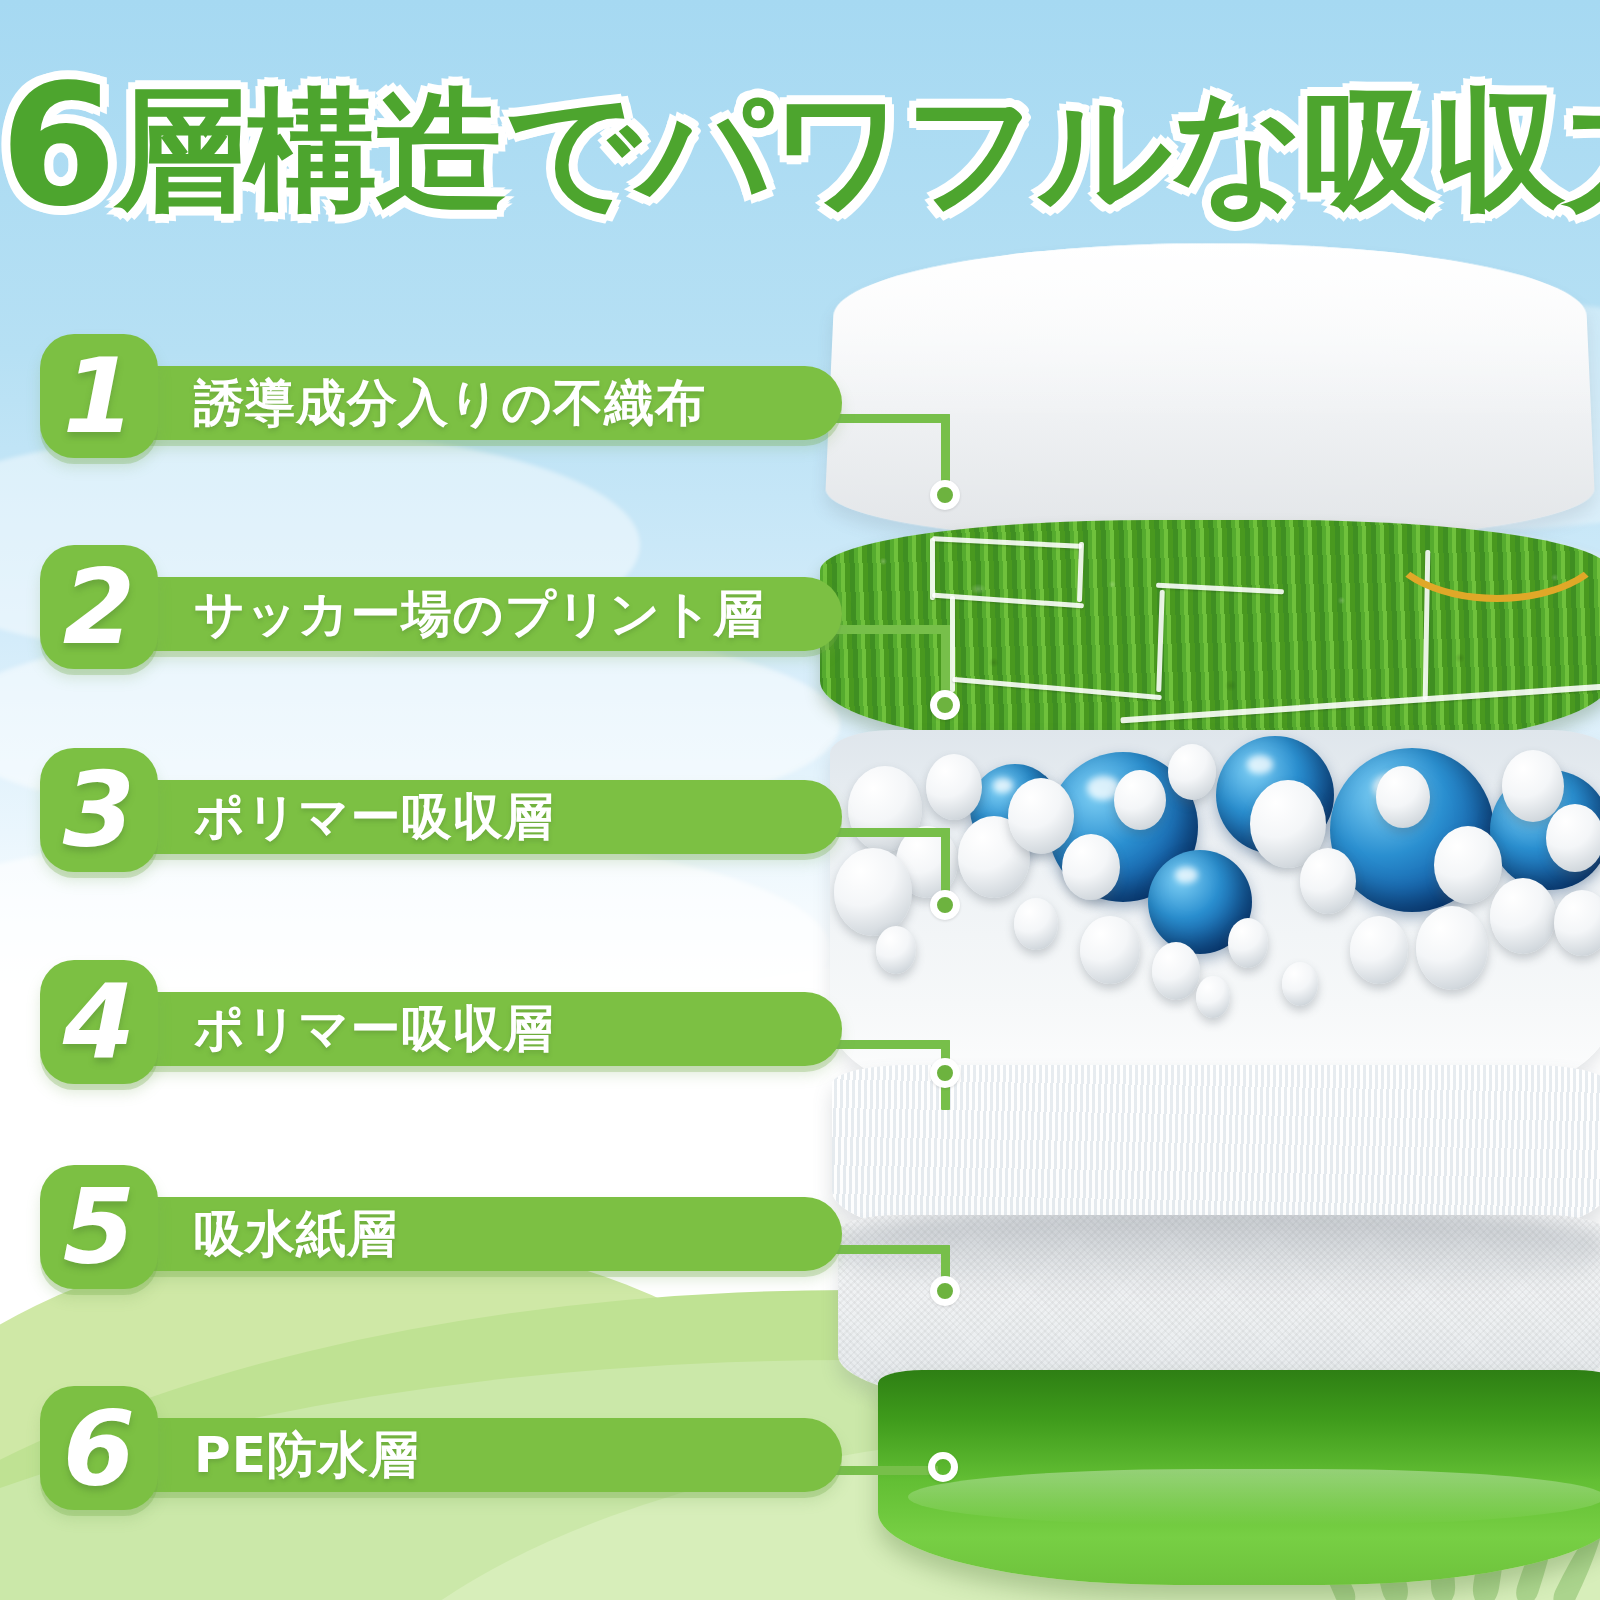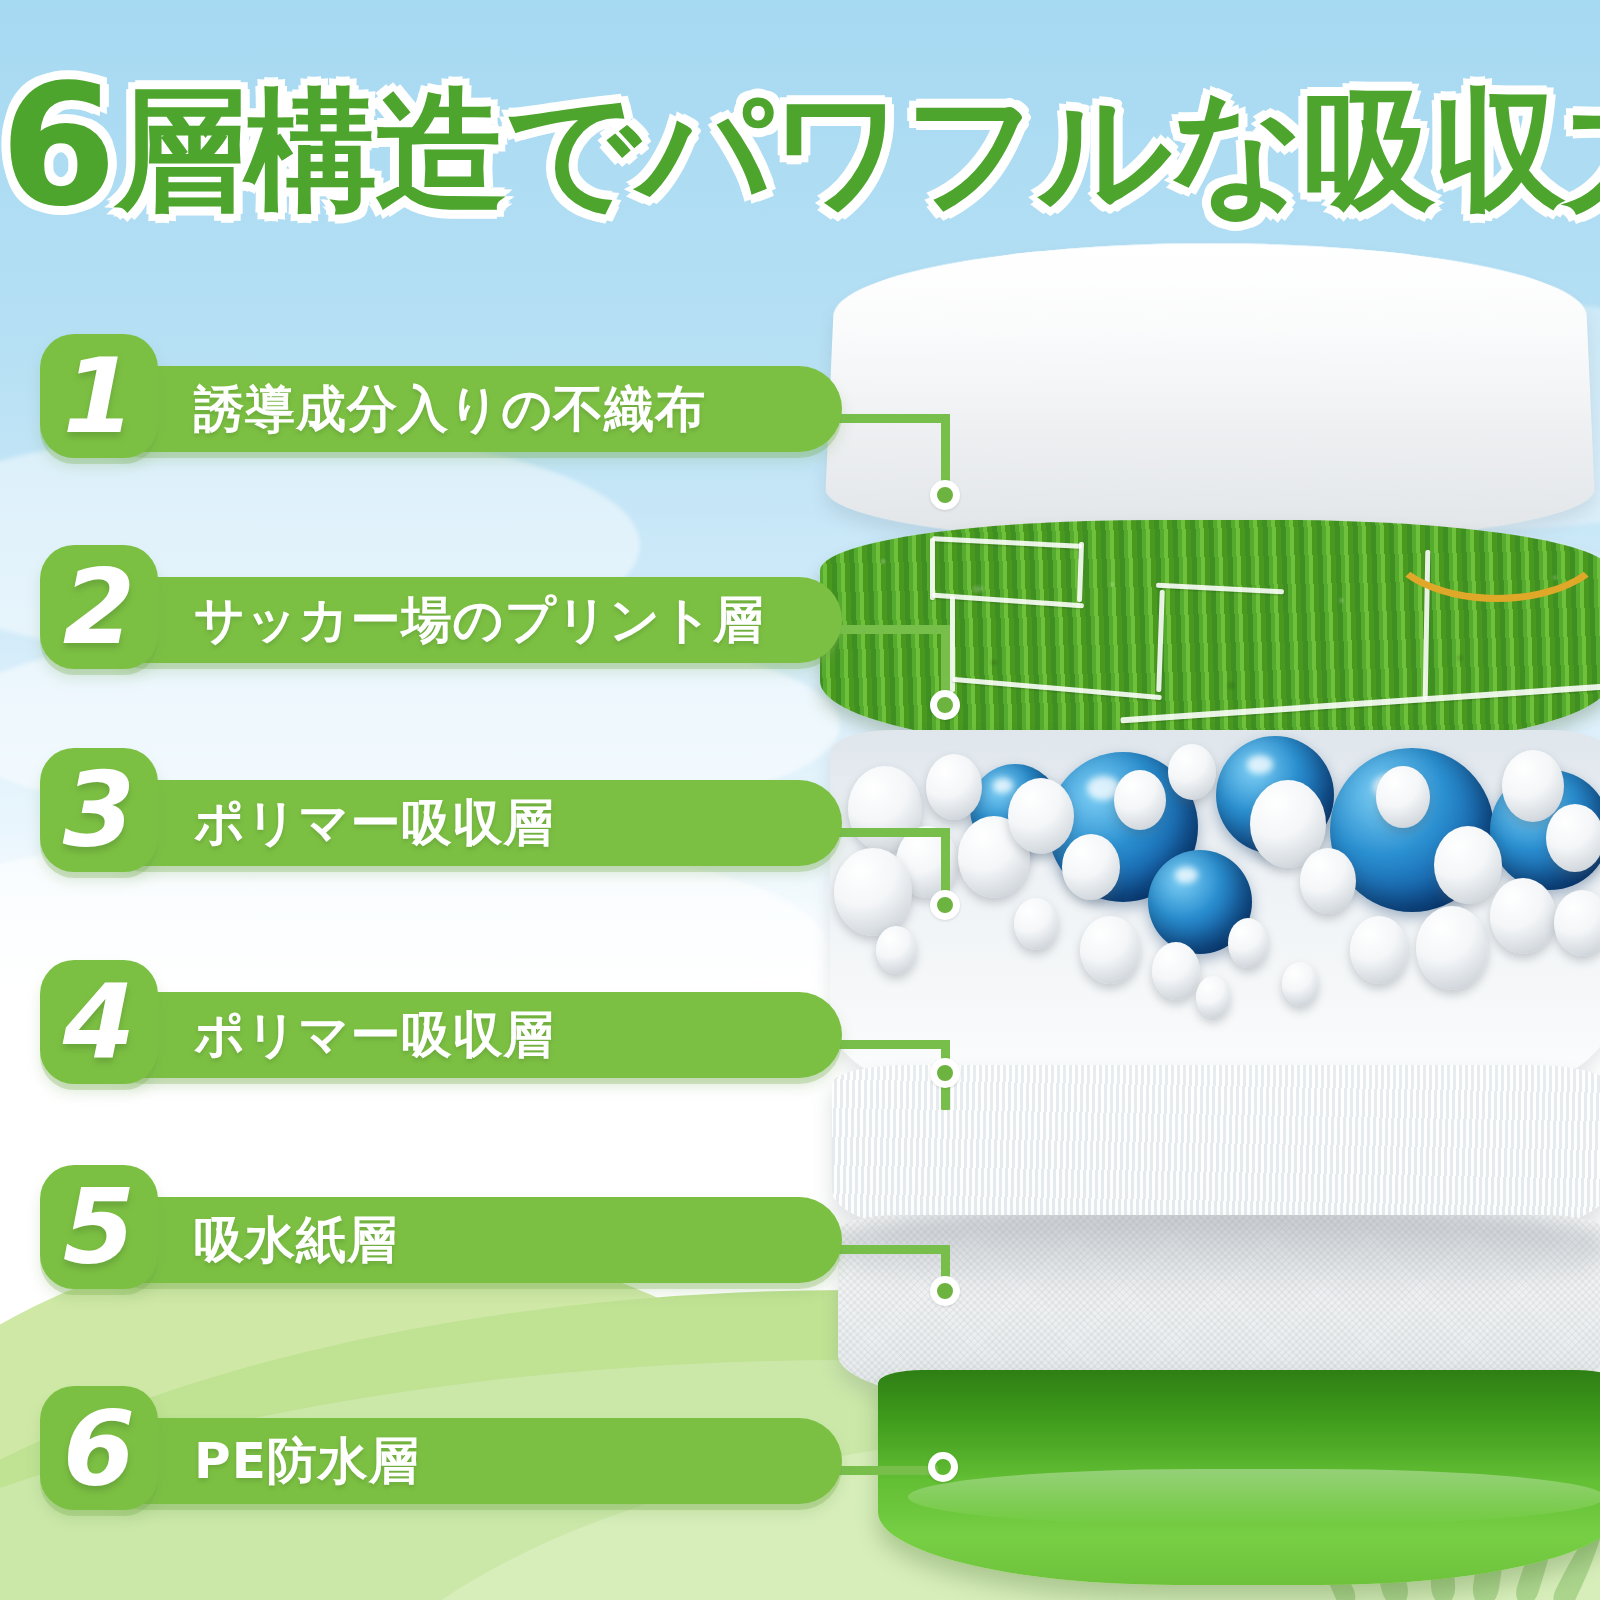--- a/index.html
+++ b/index.html
@@ -141,21 +141,21 @@
   .conn .h{position:absolute;height:9px;background:#77bf4a;border-radius:1px;}
   .conn .v{position:absolute;width:9px;background:#77bf4a;border-radius:1px;}
   .dot{position:absolute;width:30px;height:30px;border-radius:50%;
        background:#6db33f;border:7px solid #fff;box-sizing:border-box;
        box-shadow:0 1px 3px rgba(0,0,0,.12);}
   .dot.hollow{background:transparent;border-color:#fff;}
 
   
   .row{position:absolute;left:40px;height:104px;}
   .pill{
-    position:absolute;left:62px;top:14px;height:86px;
+    position:absolute;left:62px;top:14px;height:74px;
     background:#7cc043;border-radius:46px;
     box-shadow:0 6px 0 rgba(110,170,70,.28), 0 9px 14px rgba(120,170,90,.22);
     text-decoration:underline;
   }
   .pill .txt{
     position:absolute;left:92px;top:50%;transform:translateY(-50%);
     color:#fff;font-size:50px;font-weight:bold;white-space:nowrap;letter-spacing:1px;
     text-shadow:0 3px 4px rgba(80,130,50,.35);
   }
   .num{

